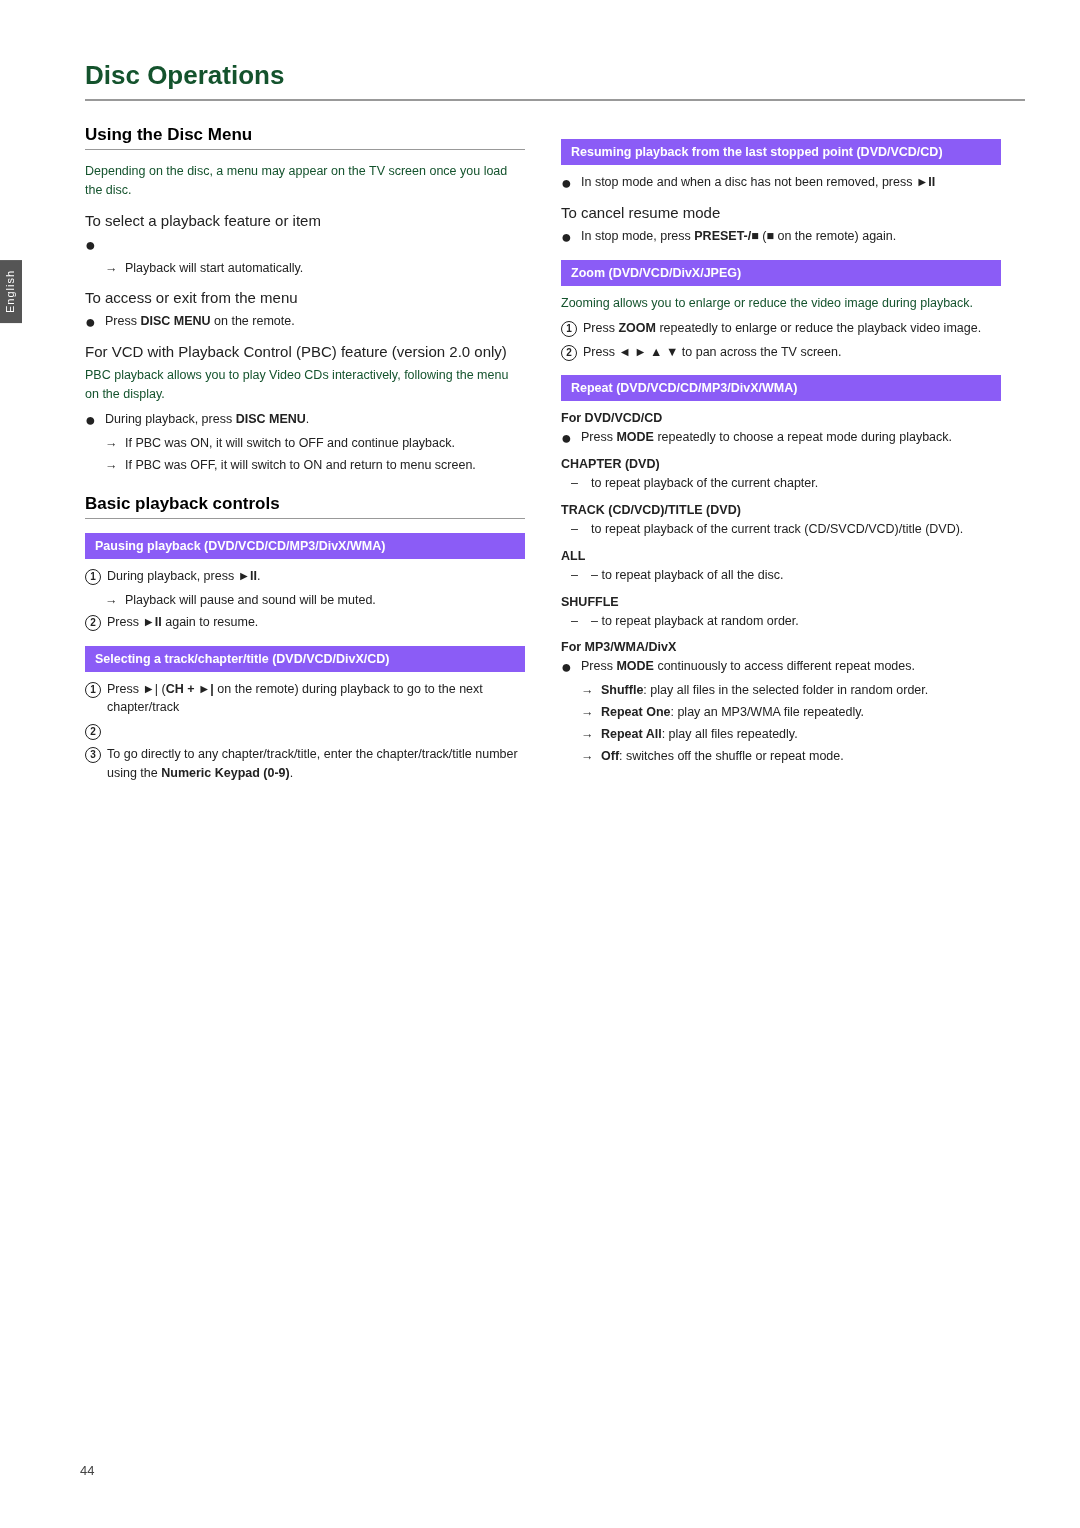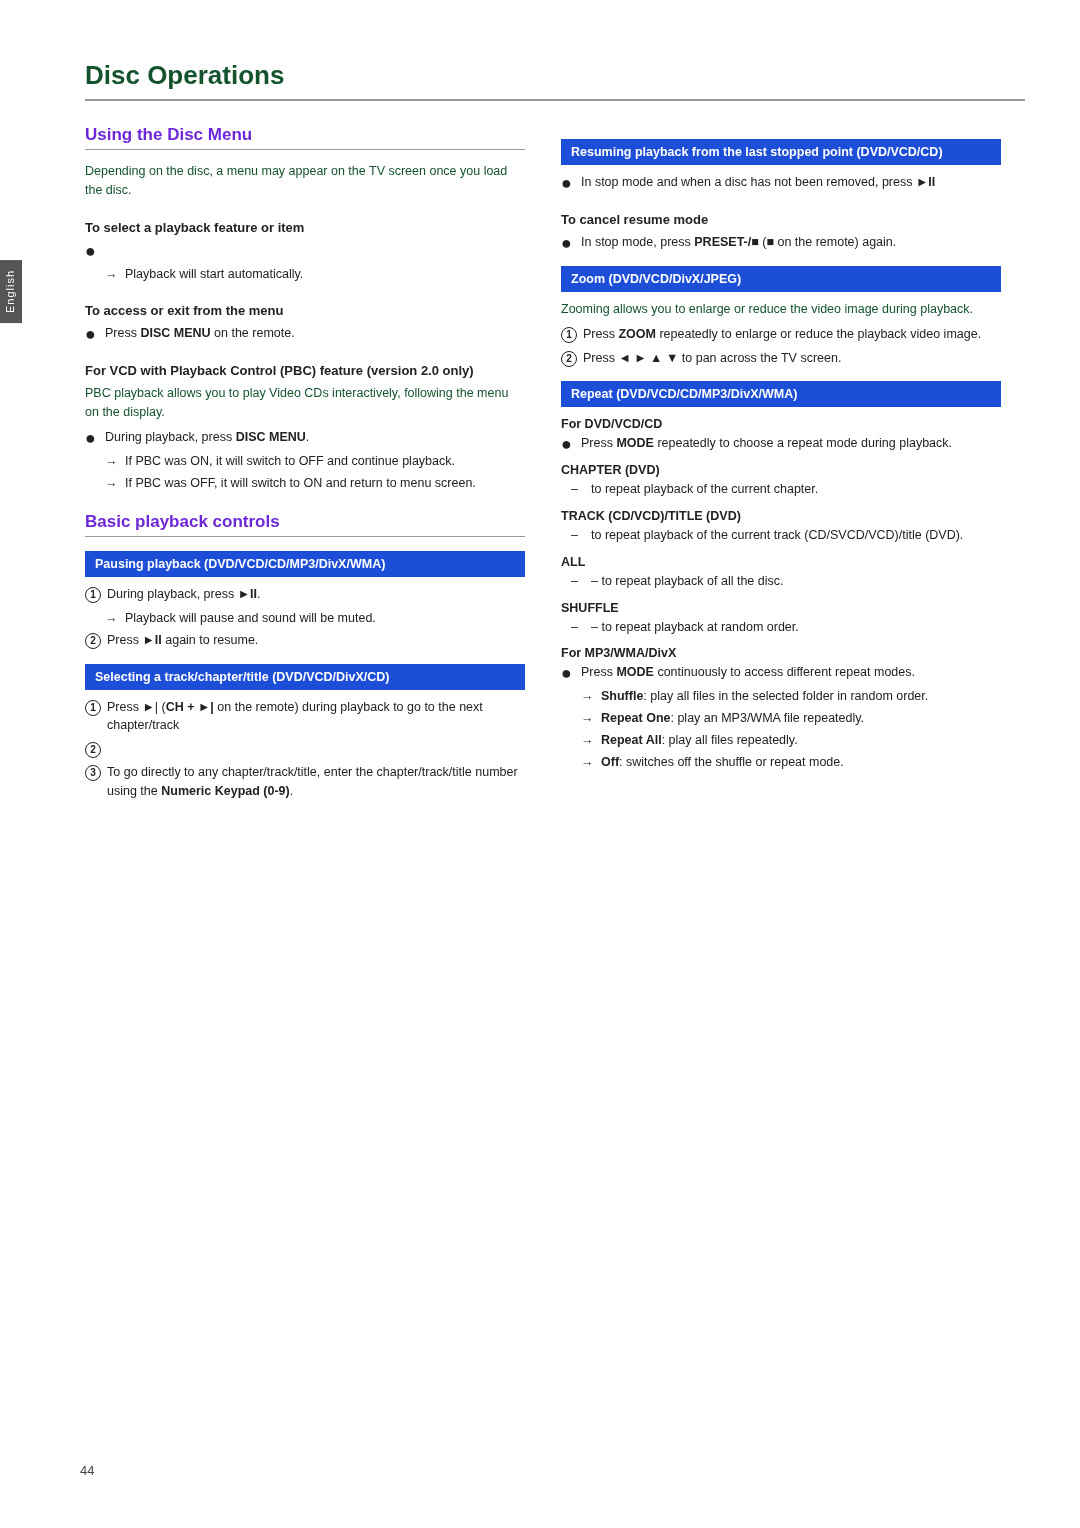--- a/index.html
+++ b/index.html
@@ -62,35 +62,35 @@
     }
 
     .col-right {
       flex: 1;
       max-width: 440px;
     }
 
     h2.section-title {
       font-size: 17px;
       font-weight: bold;
-      color: #6d28d9;
+      color: #000000;
       border-bottom: 1.5px solid #999;
       padding-bottom: 4px;
       margin-bottom: 12px;
     }
 
     .subsection-title {
-      font-size: 13px;
-      font-weight: bold;
+      font-size: 15px;
+      font-weight: normal;
       margin-bottom: 6px;
-      margin-top: 20px;
+      margin-top: 12px;
     }
 
     .highlighted-box {
-      background: #1d4ed8;
+      background: #8b5cf6;
       color: #fff;
       font-weight: bold;
       font-size: 12.5px;
       padding: 6px 10px;
       margin-bottom: 8px;
       margin-top: 14px;
     }
 
     p.body-text {
       font-size: 12.5px;

